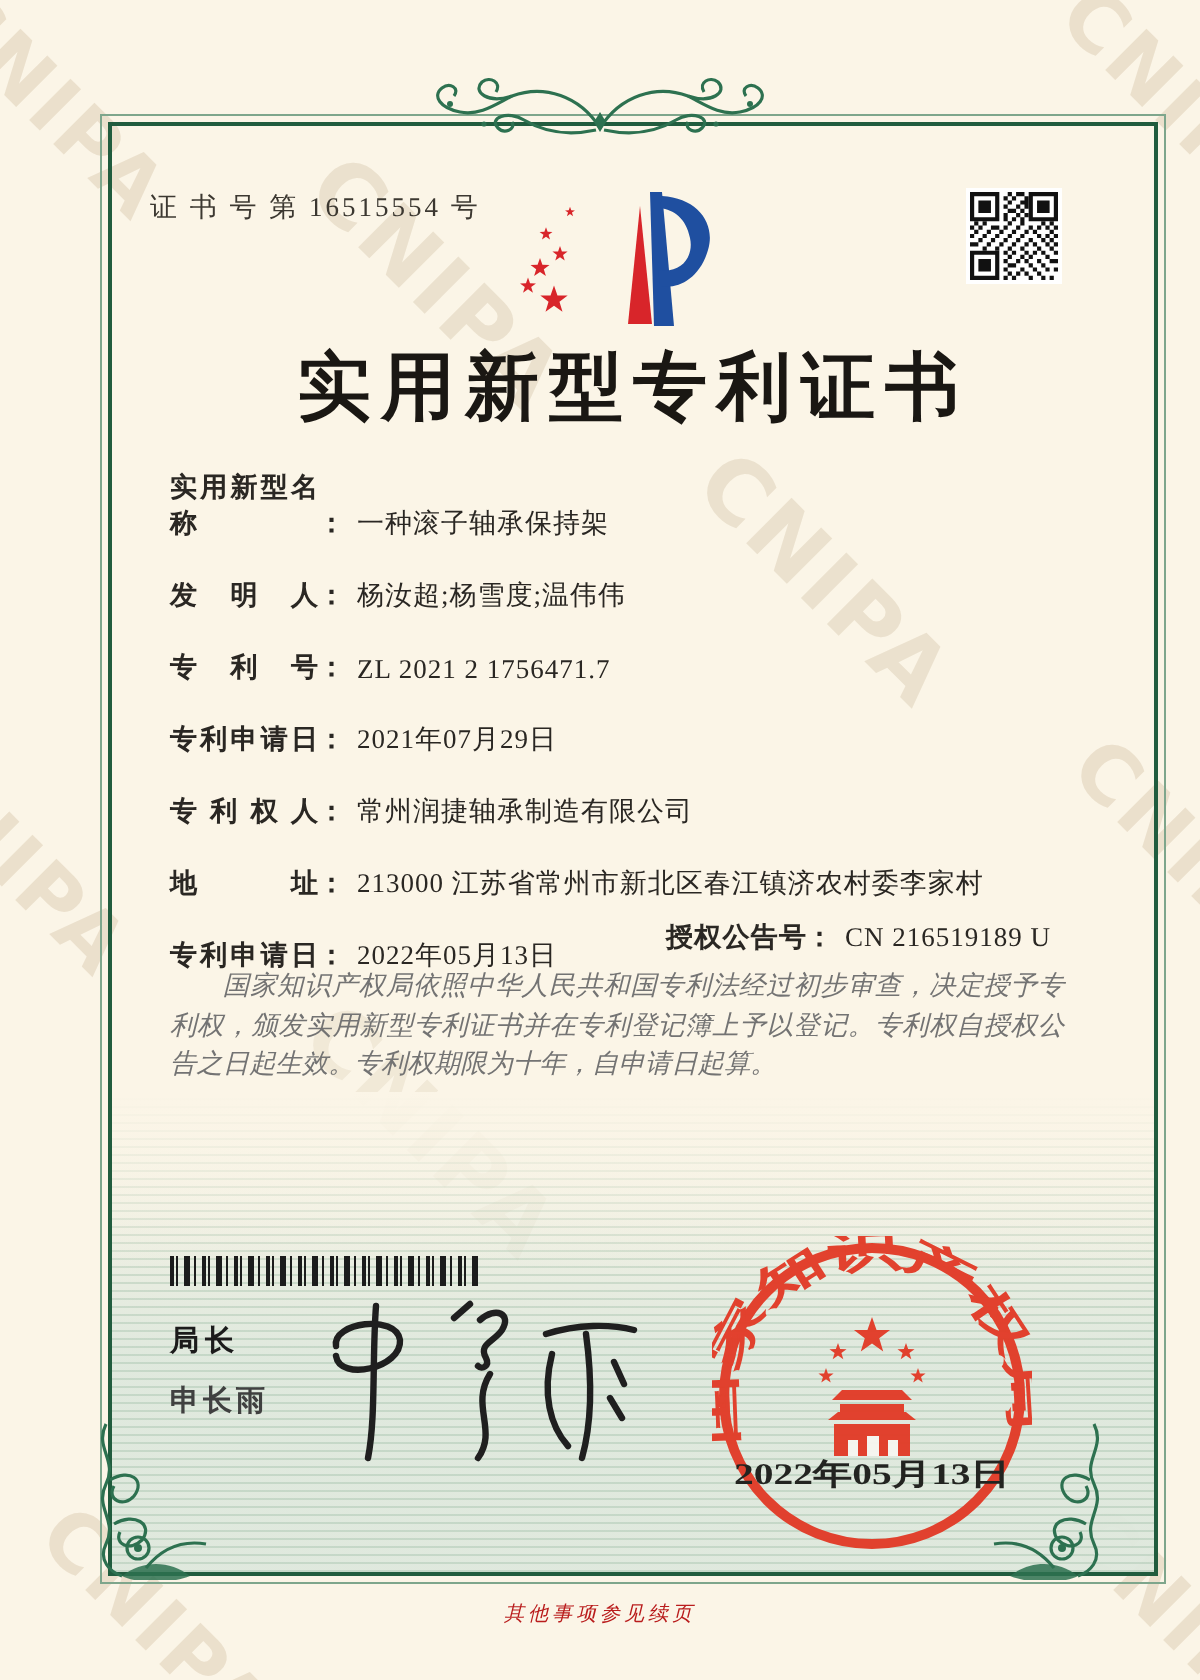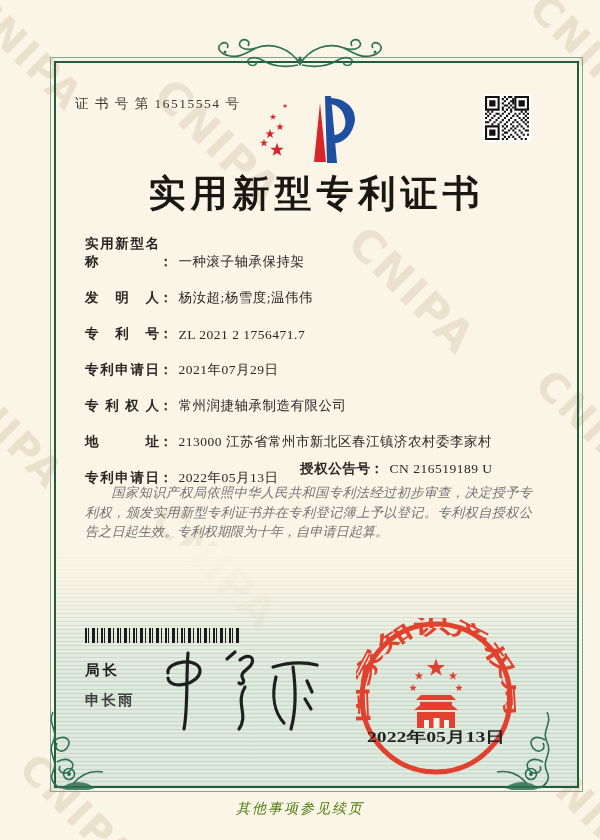--- a/index.html
+++ b/index.html
@@ -26,39 +26,39 @@
   .logo{position:absolute;left:196px;top:29px;}
   .qr{position:absolute;left:427px;top:31px;background:#fff;padding:2px;}
   .title{position:absolute;left:0;right:0;top:106px;text-align:center;
          font-size:37px;font-weight:700;letter-spacing:5px;color:#1a1713;}
   .fields{position:absolute;left:29px;right:16px;top:172px;}
   .row{height:36px;display:flex;align-items:flex-end;font-size:13.5px;color:#2a2723;position:relative;}
   .lbl{display:inline-block;width:74px;font-weight:700;text-align:justify;text-align-last:justify;flex:none;}
   .colon{font-weight:700;margin-right:6px;flex:none;}
   .val{letter-spacing:.5px;font-weight:500;white-space:nowrap;}
   .pair2{position:absolute;left:215px;top:0;height:36px;display:flex;align-items:center;}
-  .pair2 .lbl{width:70px;}
+  .pair2 .lbl{width:70px;margin-left:33px;}
   .paras{position:absolute;left:29px;width:447px;top:420px;
          font-size:13.2px;line-height:19.6px;color:#737373;font-style:italic;text-align:justify;}
   .paras p{margin:0;text-indent:2em;}
   .barcode{position:absolute;left:29px;top:565px;width:156px;height:15px;
         background:repeating-linear-gradient(90deg,#1c1c1c 0 2px,transparent 2px 3px,
           #1c1c1c 3px 4px,transparent 4px 7px,#1c1c1c 7px 10px,transparent 10px 12px,
           #1c1c1c 12px 13px,transparent 13px 16px);}
   .sign-title{position:absolute;left:29px;top:598px;font-size:14.5px;font-weight:700;letter-spacing:3px;color:#1b1b1b;}
   .sign-name{position:absolute;left:29px;top:628px;font-size:14.5px;font-weight:700;letter-spacing:2px;color:#404040;}
   .sign-script{position:absolute;left:99px;top:572px;}
   .seal{position:absolute;left:300px;top:555px;opacity:.96;}
   .page-info{position:absolute;left:0;right:0;top:698px;text-align:center;font-size:12.5px;color:#2e2b26;letter-spacing:1px;}
   .top-orn{position:absolute;left:210px;top:36px;}
   .corner{position:absolute;}
   .corner.bl{left:47px;top:710px;}
   .corner.br{left:488px;top:710px;transform:scaleX(-1);}
   .footer-note{position:absolute;left:0;right:0;top:800px;text-align:center;
-        font-size:14px;font-style:italic;color:#4d7c0f;letter-spacing:2px;}
+        font-size:10px;font-style:italic;color:#b91c1c;letter-spacing:2px;}
 </style>
 </head>
 <body>
 
 <div class="page">
 
   <div class="wm" style="left:25px;top:52px">CNIPA</div>
   <div class="wm" style="left:588px;top:52px">CNIPA</div>
   <div class="wm inside" style="left:218px;top:142px">CNIPA</div>
   <div class="wm inside" style="left:412px;top:290px">CNIPA</div>

